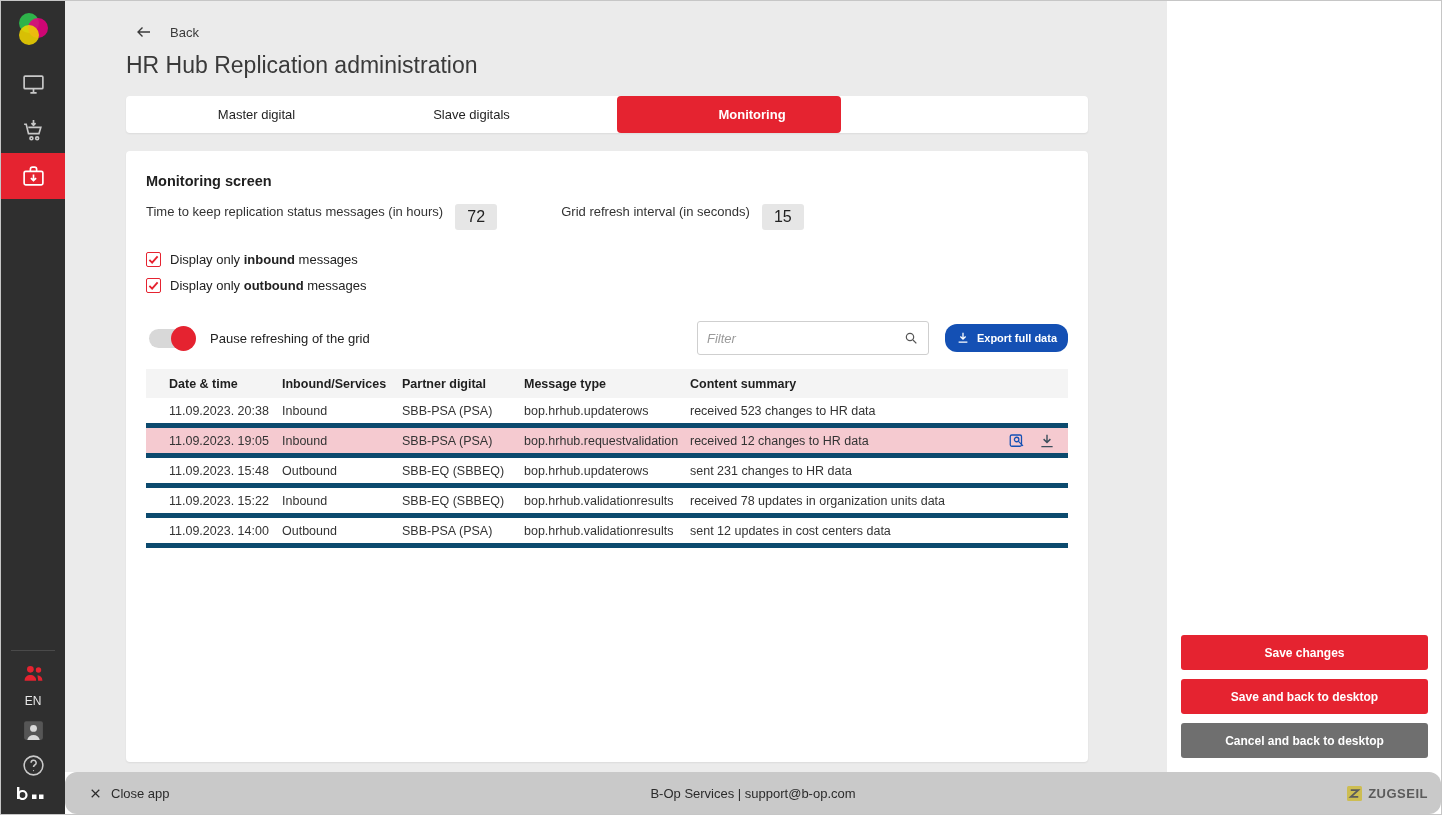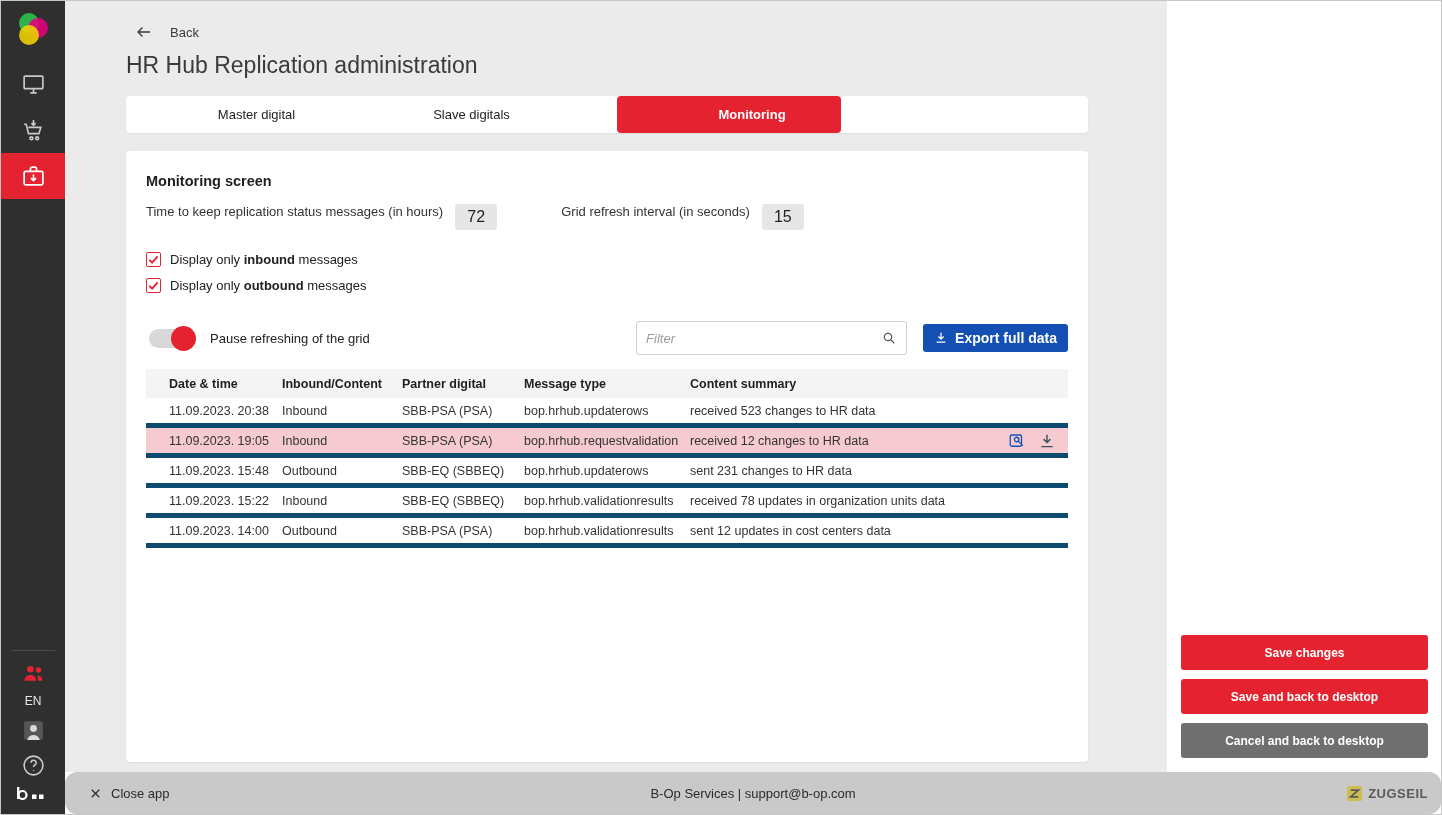--- a/index.html
+++ b/index.html
@@ -42,25 +42,25 @@
   .checkbox-group { margin:22px 20px 0; }
   .check-row { display:flex; align-items:center; gap:9px; margin-bottom:11px; font-size:13px; color:#222; cursor:pointer; }
   .checkbox { width:15px; height:15px; border:1.6px solid #e52330; border-radius:2px; display:flex; align-items:center; justify-content:center; background:#fff; flex-shrink:0; }
   .checkbox svg { width:11px; height:11px; }
 
   .controls-row { margin:17px 20px 0; display:flex; align-items:center; }
   .toggle { position:relative; width:46px; height:19px; background:#d8d8d8; border-radius:10px; margin-left:3px; cursor:pointer; flex-shrink:0; }
   .toggle-knob { position:absolute; right:-1px; top:-3px; width:25px; height:25px; border-radius:50%; background:#e52330; }
   .toggle-label { margin-left:15px; font-size:13px; color:#222; }
   .flex-spacer { flex:1; }
-  .filter-box { width:271px; height:28px; border:1px solid #cfcfcf; border-radius:3px; background:#fff; display:flex; align-items:center; padding:16px 9px; }
+  .filter-box { width:232px; height:28px; border:1px solid #cfcfcf; border-radius:3px; background:#fff; display:flex; align-items:center; padding:16px 9px; }
   .filter-box input { flex:1; border:none; outline:none; font-size:13px; font-family:"Liberation Sans", sans-serif; color:#333; background:transparent; }
   .filter-box input::placeholder { color:#9a9a9a; font-style:italic; }
   .filter-box svg { width:16px; height:16px; flex-shrink:0; }
-  .export-btn { margin-left:16px; height:28px; padding:0 11px; background:#1450b4; color:#fff; border:none; border-radius:3px; display:flex; align-items:center; gap:7px; font-size:14px; font-weight:bold; font-family:"Liberation Sans", sans-serif; cursor:pointer; }
+  .export-btn { margin-left:16px; height:28px; padding:0 11px; background:#1450b4; color:#fff; border:none; border-radius:12px; display:flex; align-items:center; gap:7px; font-size:11px; font-weight:bold; font-family:"Liberation Sans", sans-serif; cursor:pointer; }
   .export-btn svg { width:14px; height:14px; }
 
   .grid { margin:14px 20px 0; font-size:12.5px; color:#333; }
   .g-head { display:flex; align-items:center; height:29px; background:#f4f4f4; font-weight:bold; color:#1f1f1f; }
   .g-row { display:flex; align-items:center; height:30px; border-bottom:5px solid #0c4a6e; cursor:pointer; }
   .g-row.highlight { background:#f5cad0; }
   .c-dt { width:136px; padding-left:23px; flex-shrink:0; }
   .c-dir { width:120px; flex-shrink:0; }
   .c-pd { width:122px; flex-shrink:0; }
   .c-mt { width:166px; flex-shrink:0; }
@@ -215,21 +215,21 @@
               <svg viewBox="0 0 24 24" fill="none" stroke="#fff" stroke-width="2.2">
                 <path d="M12 3v10M7.5 9.5l4.5 4.5L16.5 9.5M4.5 19h15"></path>
               </svg>
               <span>Export full data</span>
             </button>
           </div>
 
           <div class="grid">
             <div class="g-head">
               <div class="c-dt">Date &amp; time</div>
-              <div class="c-dir">Inbound/Content</div>
+              <div class="c-dir">Inbound/Services</div>
               <div class="c-pd">Partner digital</div>
               <div class="c-mt">Message type</div>
               <div class="c-cs">Content summary</div>
               <div class="c-act"></div>
             </div>
 
             <div class="g-row">
               <div class="c-dt">11.09.2023. 20:38</div>
               <div class="c-dir">Inbound</div>
               <div class="c-pd">SBB-PSA (PSA)</div>

